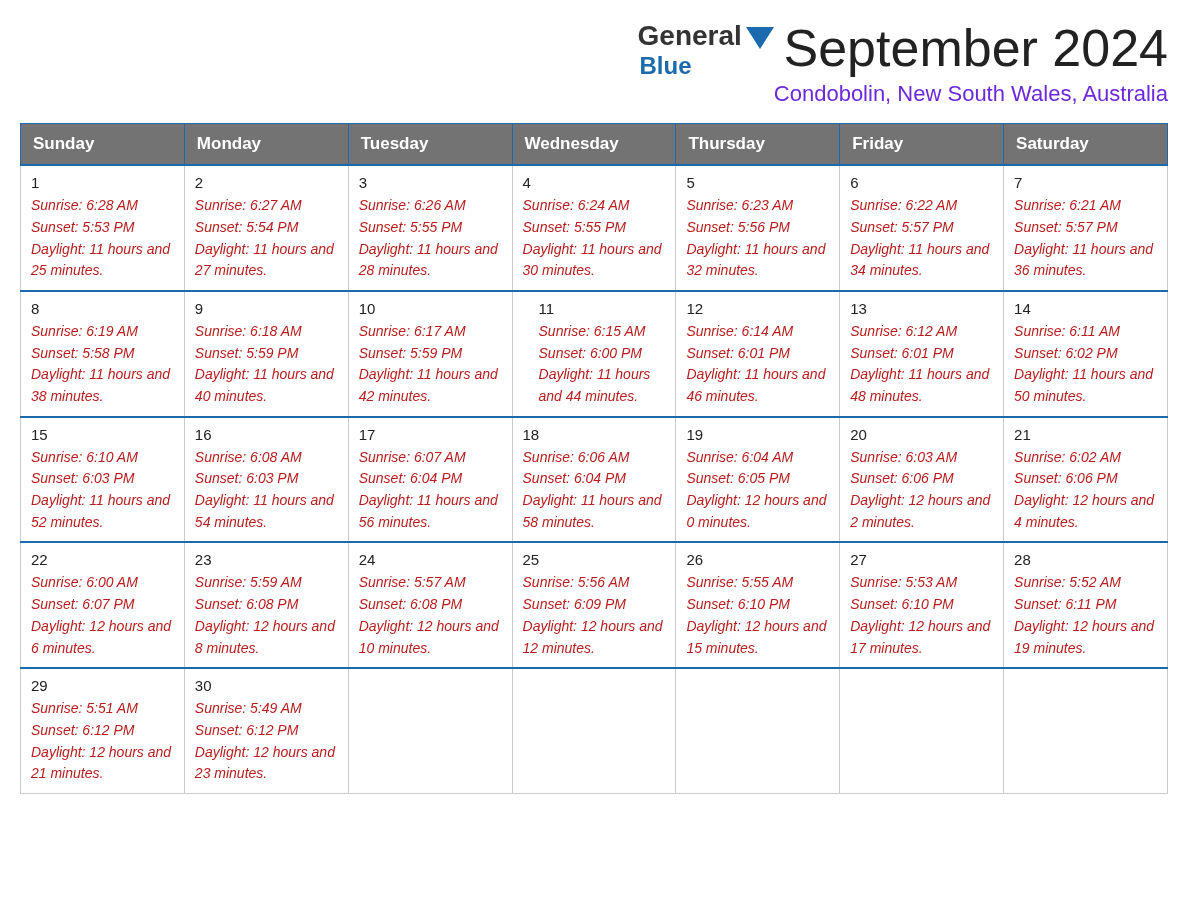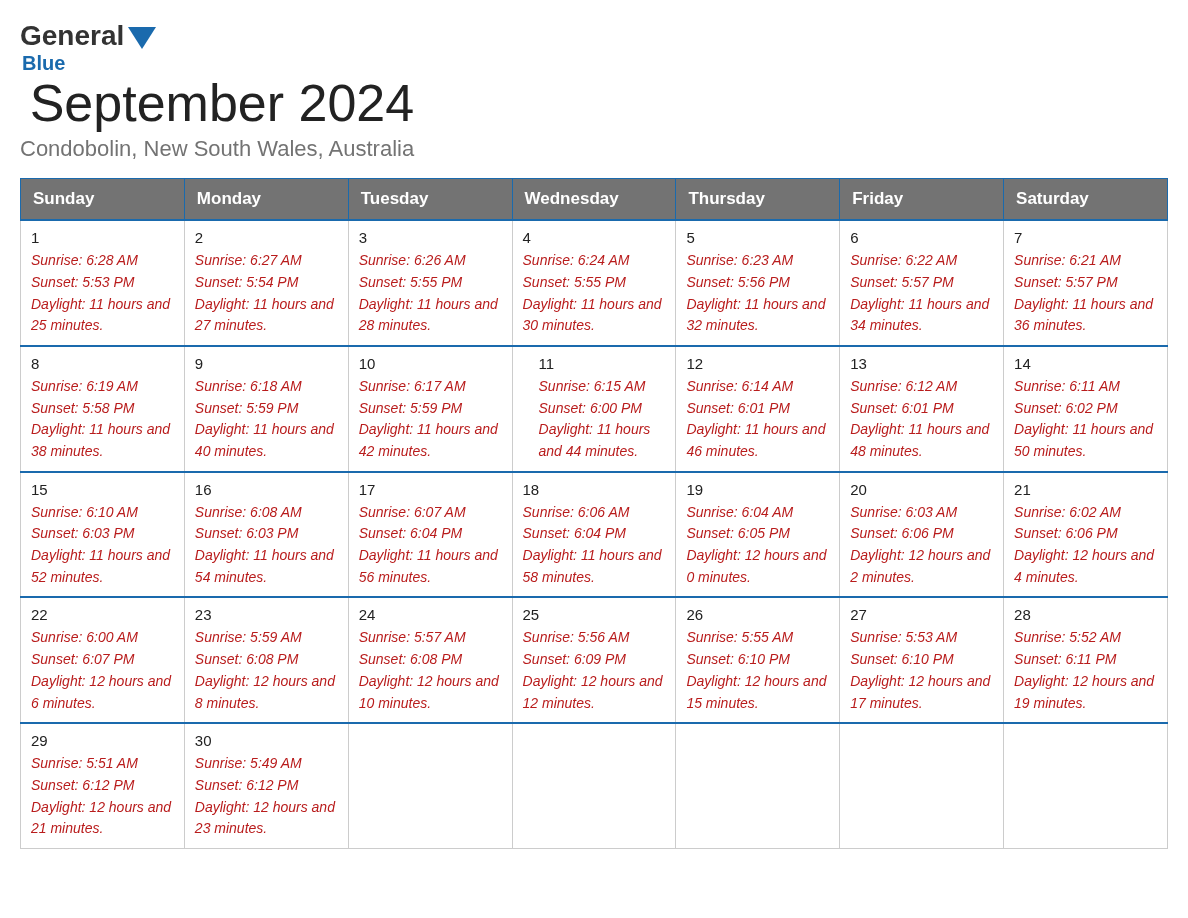--- a/index.html
+++ b/index.html
@@ -8,21 +8,20 @@
       background: #fff;
       padding: 20px;
       width: 1188px;
       min-height: 918px;
     }
     .header-section {
       display: flex;
       justify-content: flex-end;
       align-items: flex-start;
       margin-bottom: 16px;
-      flex-direction: column;
     }
     .logo {
       display: flex;
       flex-direction: column;
       align-items: flex-start;
     }
     .logo-top {
       display: flex;
       align-items: center;
     }
@@ -34,37 +33,37 @@
     .logo-triangle {
       width: 0;
       height: 0;
       border-left: 14px solid transparent;
       border-right: 14px solid transparent;
       border-top: 22px solid #1a6aad;
       margin-left: 4px;
       margin-top: 4px;
     }
     .logo-blue {
-      font-size: 20px;
+      font-size: 24px;
       font-weight: bold;
       color: #1a6aad;
       margin-left: 2px;
     }
     .title-section {
       text-align: right;
     }
     .month-title {
       font-size: 52px;
       font-weight: normal;
       color: #222;
       line-height: 1.1;
     }
     .location-subtitle {
       font-size: 22px;
-      color: #737373;
+      color: #6d28d9;
       margin-top: 4px;
     }
     .calendar {
       width: 100%;
       border-collapse: collapse;
       margin-top: 10px;
     }
     .calendar th {
       background-color: #737373;
       color: #fff;

